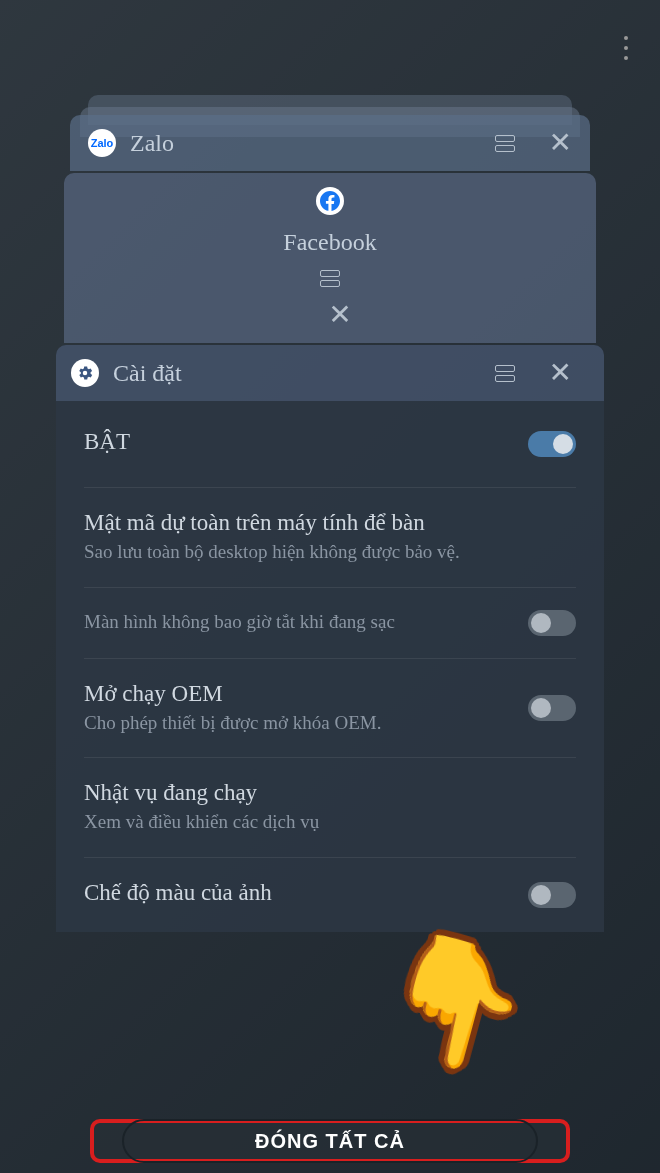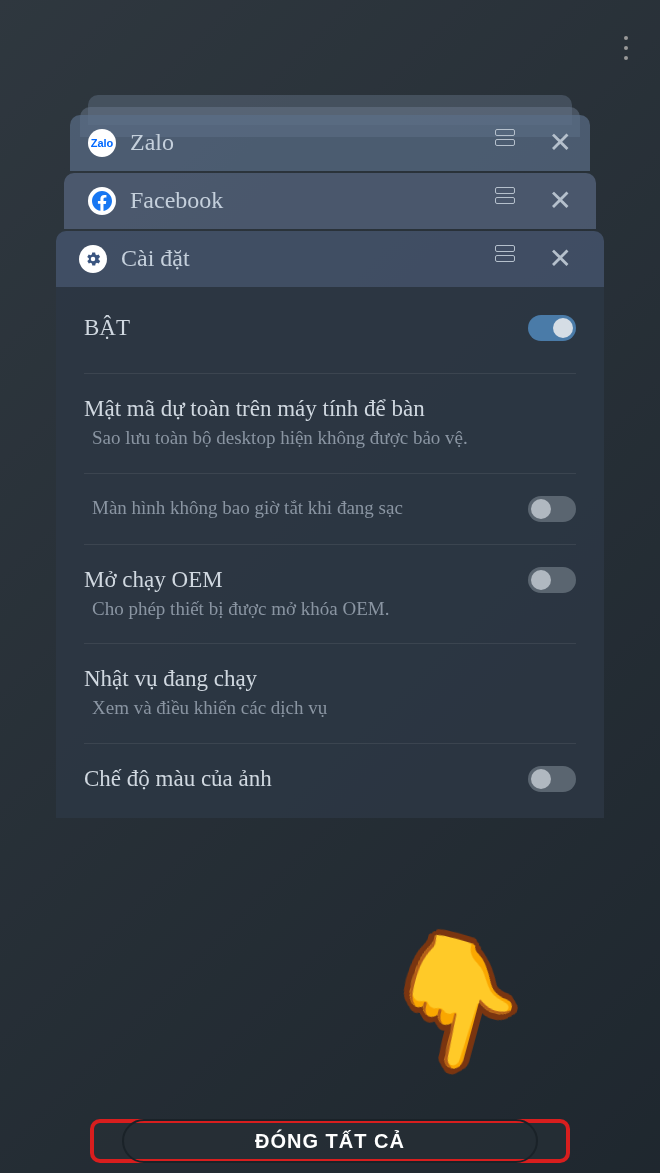--- a/index.html
+++ b/index.html
@@ -42,27 +42,28 @@
     }
     .sd1 { top: -20px; left: 18px; right: 18px; }
     .sd2 { top: -8px; left: 10px; right: 10px; background: rgba(105, 120, 140, 0.5); }
     .app-card {
       position: relative;
       border-radius: 10px 10px 0 0;
       margin-bottom: 2px;
     }
     .card-header {
       display: flex;
+      align-items: center;
       padding: 14px 18px;
       border-radius: 10px 10px 0 0;
       gap: 14px;
     }
     .zalo-hdr { background: rgba(90, 110, 135, 0.7); }
-    .fb-hdr { background: rgba(85, 100, 125, 0.75); margin-left: -6px; margin-right: -6px; padding-left: 24px; padding-right: 24px; }
-    .settings-hdr { background: rgba(70, 85, 110, 0.8); margin-left: -14px; margin-right: -14px; padding-left: 23px; padding-right: 32px; }
+    .fb-hdr { background: rgba(85, 100, 125, 0.75); margin-left: -6px; margin-right: -6px; padding-left: 24px; padding-right: 24px; flex-direction: column; }
+    .settings-hdr { background: rgba(70, 85, 110, 0.8); margin-left: -14px; margin-right: -14px; padding-left: 15px; padding-right: 32px; }
     .app-icon {
       width: 28px;
       height: 28px;
       border-radius: 50%;
       display: flex;
       align-items: center;
       justify-content: center;
       flex-shrink: 0;
     }
     .zalo-icon { background: #fff; color: #0068ff; font-size: 11px; font-weight: bold; }
@@ -90,38 +91,38 @@
       line-height: 1;
     }
     .settings-body {
       background: rgba(45, 55, 68, 0.85);
       margin-left: -14px;
       margin-right: -14px;
       padding: 0 28px;
     }
     .setting-row {
       display: flex;
+      align-items: center;
       padding: 22px 0;
       border-bottom: 1px solid rgba(255,255,255,0.08);
       gap: 38px;
     }
     .setting-row.first { padding-top: 28px; padding-bottom: 28px; }
     .setting-text { flex: 1; }
     .setting-title {
       color: #d0d8e0;
       font-size: 23px;
       font-family: 'Comic Sans MS', cursive;
       margin-bottom: 4px;
     }
     .setting-sub {
       color: #8a95a2;
       font-size: 19px;
       font-family: 'Comic Sans MS', cursive;
       line-height: 1.3;
-      margin-left: 8px;
     }
     .toggle {
       width: 48px;
       height: 26px;
       border-radius: 14px;
       position: relative;
       flex-shrink: 0;
       cursor: pointer;
     }
     .toggle-on { background: #4a7ba8; }

